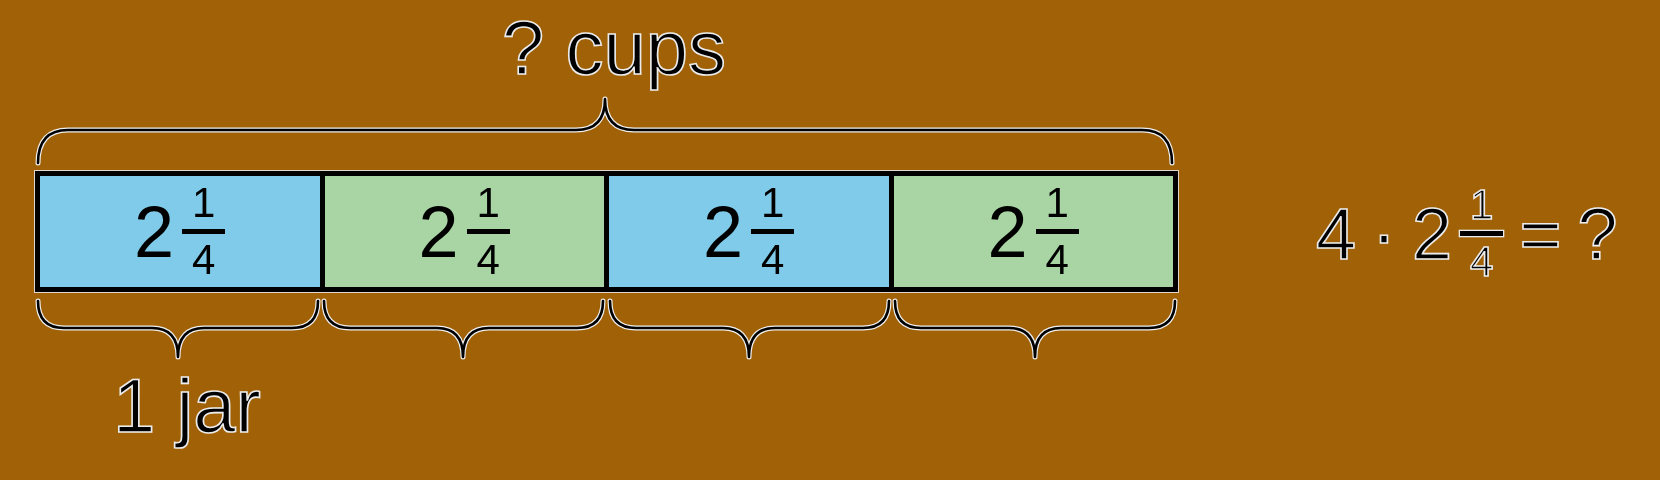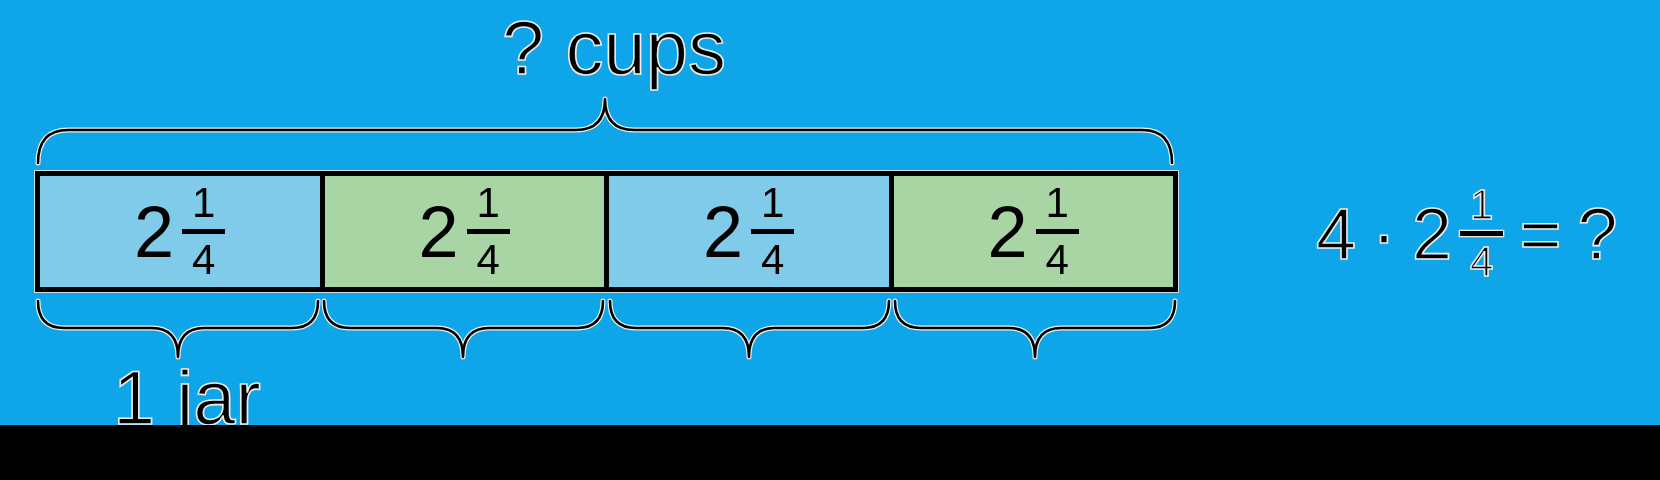--- a/index.html
+++ b/index.html
@@ -1,37 +1,37 @@
 <!DOCTYPE html>
 <html><head>
 <meta charset="utf-8">
 <style>
   html, body { margin: 0; padding: 0; background: #000; }
   .stage {
     position: relative;
     width: 1660px;
-    height: 425px;
-    background: #0ea5e9;
+    height: 480px;
+    background: #a16207;
     overflow: hidden;
     font-family: "Liberation Sans", sans-serif;
   }
   
   .outlined {
     color: #000;
     -webkit-text-stroke: 1.6px #ececec;
     text-shadow: 0 0 1px rgba(255,255,255,0.35);
   }
   .label {
     position: absolute;
     font-size: 76px;
     line-height: 1;
     white-space: nowrap;
   }
   .top-label { left: 614px; top: 10px; transform: translateX(-50%); }
-  .jar-label { left: 187px; top: 360px; transform: translateX(-50%); }
+  .jar-label { left: 187px; top: 368px; transform: translateX(-50%); }
 
   .braces { position: absolute; left: 0; top: 0; pointer-events: none; }
   .brace-outline { fill: none; stroke: #efefef; stroke-width: 5; stroke-linecap: round; stroke-linejoin: round; }
   .brace-core    { fill: none; stroke: #000;    stroke-width: 2.6; stroke-linecap: round; stroke-linejoin: round; }
 
   .bar {
     position: absolute;
     left: 35px; top: 171px;
     width: 1143px; height: 121px;
     box-sizing: border-box;

